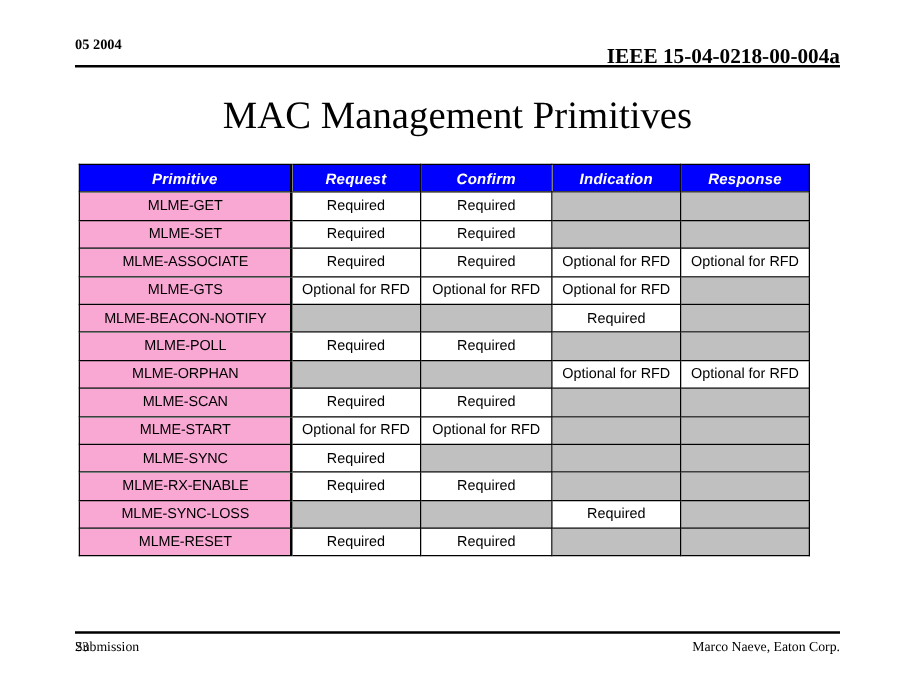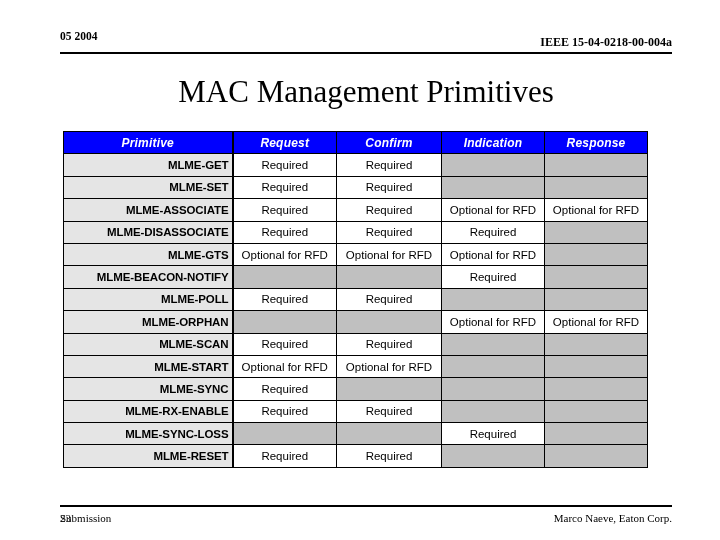--- a/index.html
+++ b/index.html
@@ -39,21 +39,21 @@
     font-weight: bold;
     color: #000000;
     white-space: nowrap;
     letter-spacing: 0px;
   }
   .header-right {
     position: absolute;
     right: 0;
     top: 5px;
     font-family: "Liberation Serif", serif;
-    font-size: 12px;
+    font-size: 17px;
     font-weight: bold;
     color: #000000;
     white-space: nowrap;
     text-align: right;
   }
   .header-rule {
     position: absolute;
     left: 0;
     top: 22px;
     width: 612px;
@@ -122,23 +122,23 @@
   }
 
   
   table.prim th.sep-right,
   table.prim td.sep-right {
     border-right: 2px solid #000000;
   }
 
   
   table.prim td.name {
-    font-weight: bold;
-    text-align: right;
-    background: #e5e5e5;
+    font-weight: normal;
+    text-align: center;
+    background: #f9a8d4;
     color: #000000;
     padding-left: 4px;
     letter-spacing: -0.1px;
   }
 
   
   table.prim td.val {
     text-align: center;
     background: #ffffff;
     color: #000000;
@@ -239,27 +239,20 @@
             <td class="val empty"></td>
           </tr>
           <tr>
             <td class="name sep-right">MLME-ASSOCIATE</td>
             <td class="val">Required</td>
             <td class="val">Required</td>
             <td class="val">Optional for RFD</td>
             <td class="val">Optional for RFD</td>
           </tr>
           <tr>
-            <td class="name sep-right">MLME-DISASSOCIATE</td>
-            <td class="val">Required</td>
-            <td class="val">Required</td>
-            <td class="val">Required</td>
-            <td class="val empty"></td>
-          </tr>
-          <tr>
             <td class="name sep-right">MLME-GTS</td>
             <td class="val">Optional for RFD</td>
             <td class="val">Optional for RFD</td>
             <td class="val">Optional for RFD</td>
             <td class="val empty"></td>
           </tr>
           <tr>
             <td class="name sep-right">MLME-BEACON-NOTIFY</td>
             <td class="val empty"></td>
             <td class="val empty"></td>

